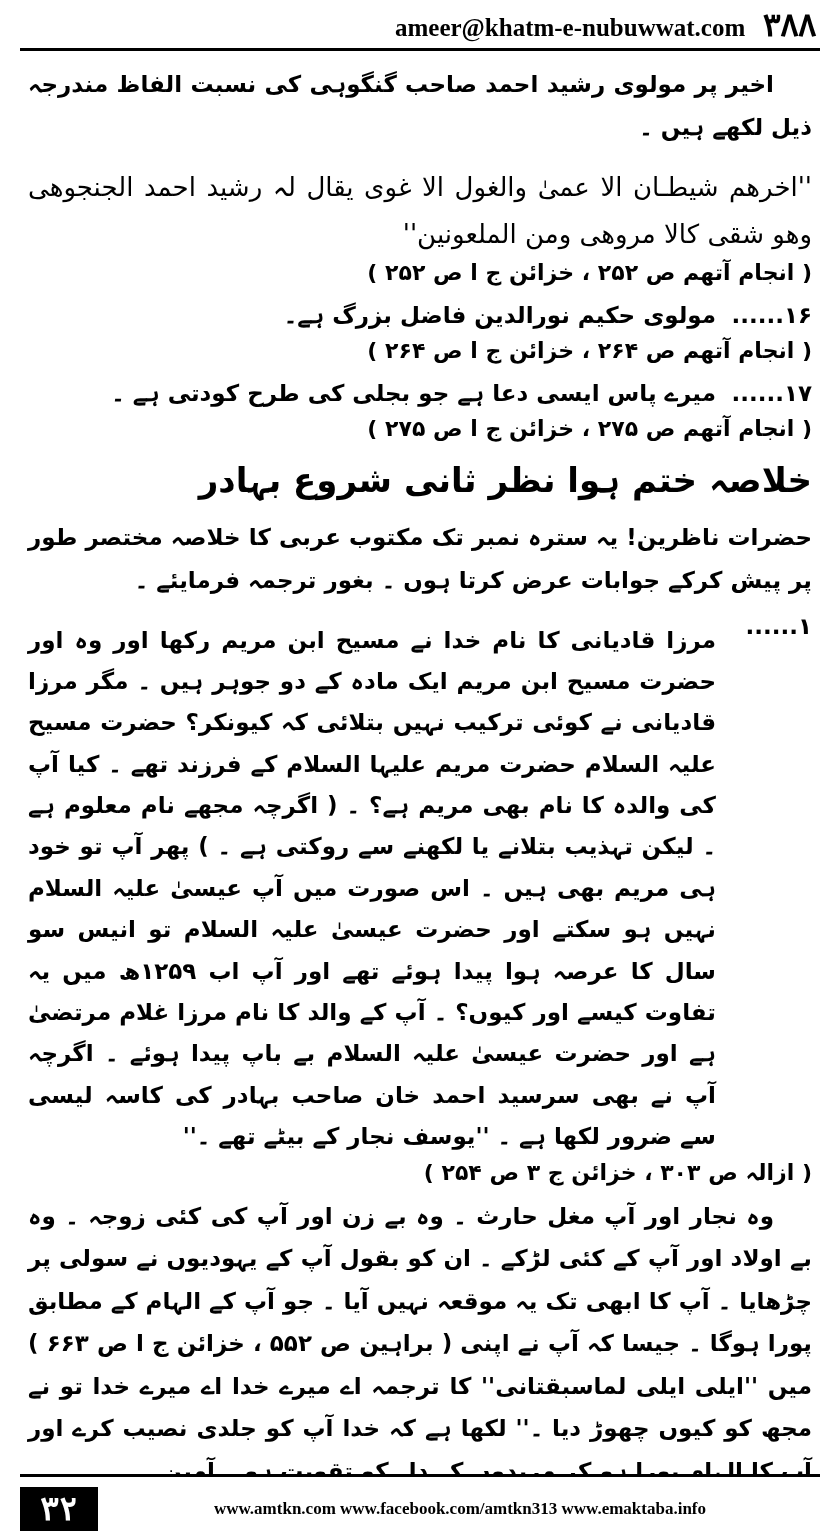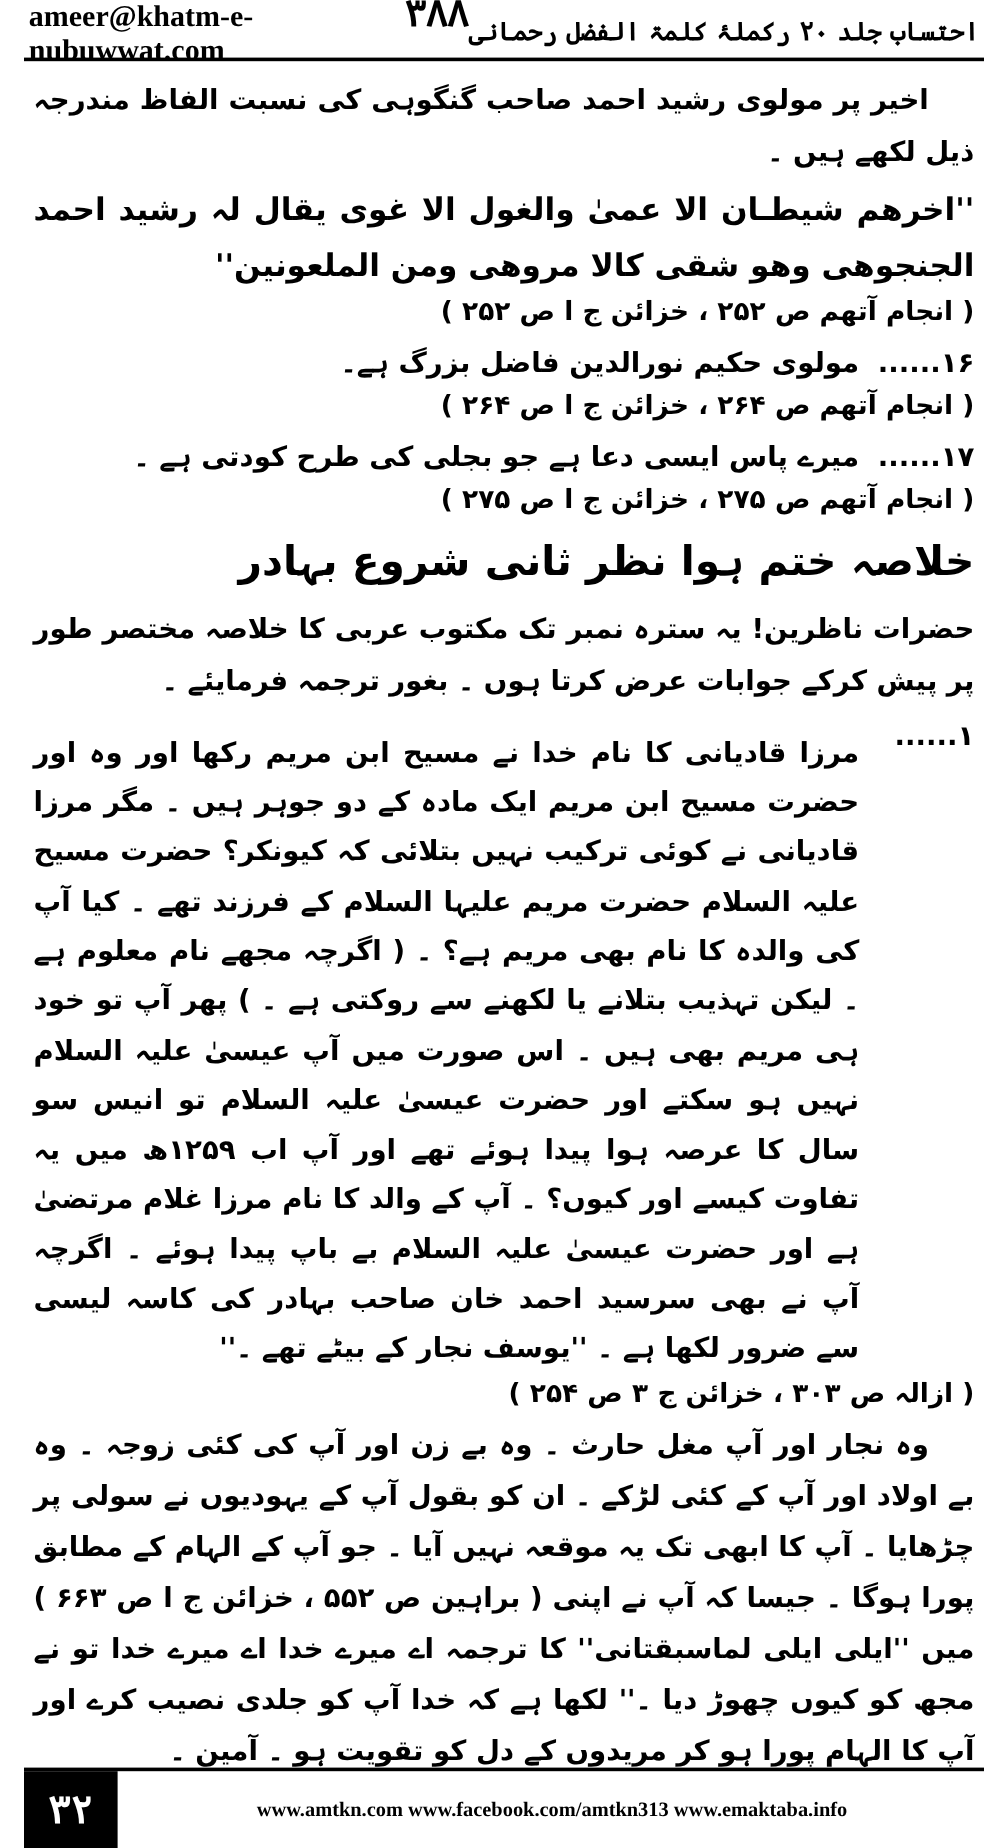--- a/index.html
+++ b/index.html
@@ -83,25 +83,25 @@
     font-size: 23px;
     line-height: 1.85;
     font-weight: bold;
     text-indent: 38px;
   }
   .para.noindent { text-indent: 0; }
 
   .arabic-quote {
     font-size: 26px;
     line-height: 1.8;
-    font-weight: bold;
+    font-weight: normal;
     text-align: justify;
     text-align-last: right;
     direction: rtl;
-    margin-top: 4px;
+    margin-top: 16px;
   }
 
   .ref {
     font-size: 22px;
     font-weight: bold;
     text-align: right;
     margin: 2px 0 10px 0;
     direction: rtl;
   }
 
@@ -156,21 +156,21 @@
     align-items: center;
   }
   .footer-pageno {
     background: #000;
     color: #fff;
     font-family: "DejaVu Serif", serif;
     font-size: 31px;
     font-weight: bold;
     letter-spacing: 2px;
     width: 78px;
-    height: 64px;
+    height: 44px;
     display: flex;
     align-items: center;
     justify-content: center;
     margin-left: 2px;
   }
   .footer-links {
     flex: 1 1 auto;
     text-align: center;
     font-family: "Liberation Serif", serif;
     font-size: 17px;
@@ -182,21 +182,20 @@
     background: #000;
     margin: 0 2px;
   }
 </style>
 </head>
 <body>
 
 <div class="page">
 
   <div class="header">
-    <div class="header-right">احتساب جلد ۲۰ رکملۂ کلمۃ الفضل رحمانی</div>
     <div class="header-left">
       <div class="header-email">ameer@khatm-e-nubuwwat.com</div>
       <div class="header-pageno">۳۸۸</div>
     </div>
   </div>
 
   <div class="rule"></div>
 
   <div class="content">
 

